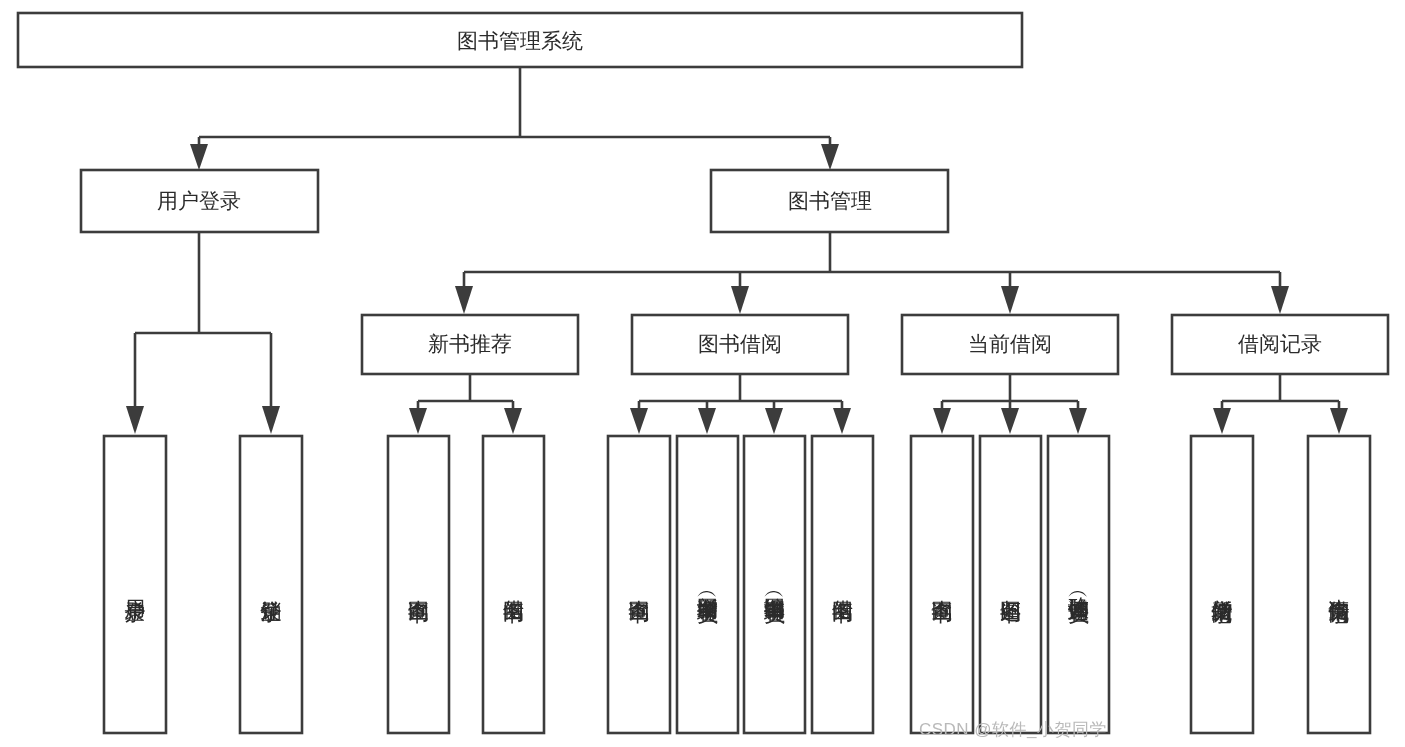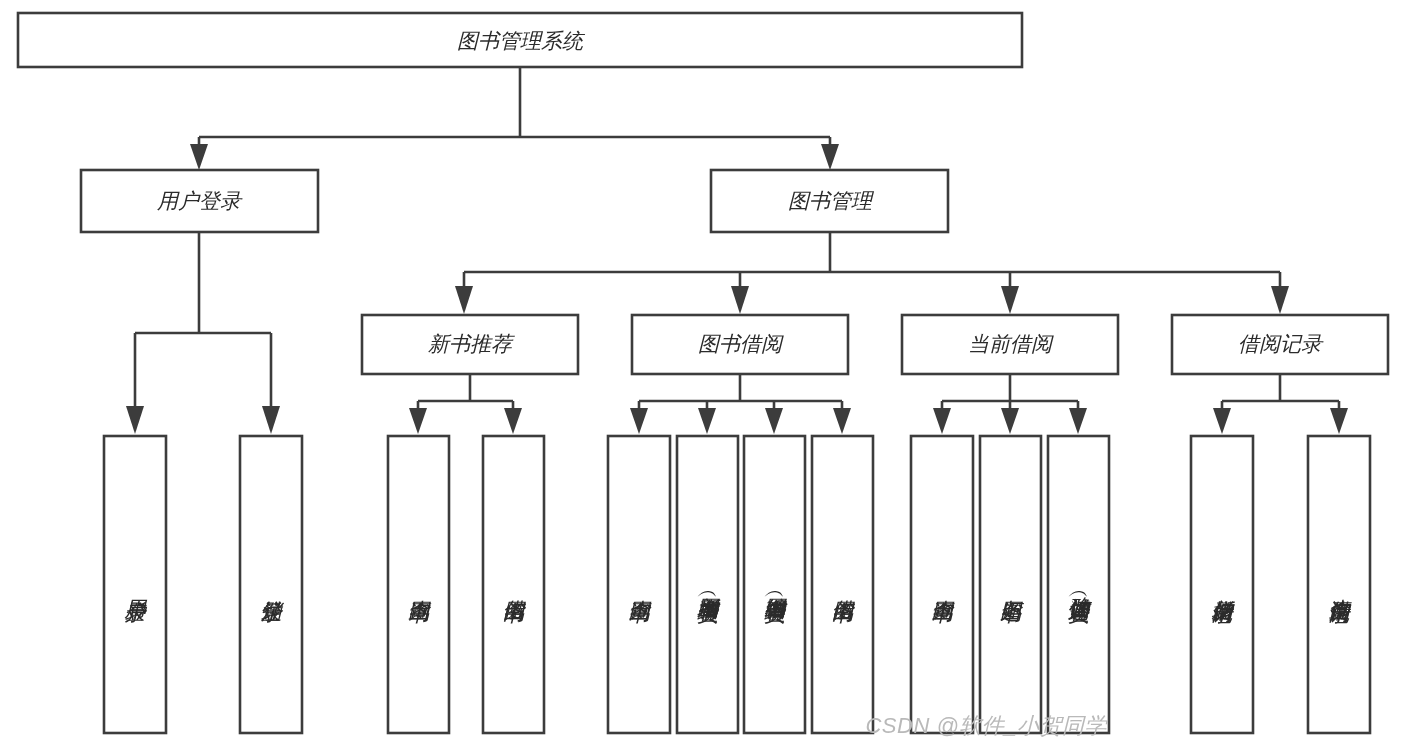--- a/index.html
+++ b/index.html
@@ -11,21 +11,20 @@
     width: 1405px;
     height: 747px;
     font-family: "Liberation Sans", "DejaVu Sans", sans-serif;
     overflow: hidden;
     position: relative;
   }
   #diagram-root {
     position: relative;
     width: 1117px;
     height: 747px;
-    font-style: italic;
   }
   svg.diagram-canvas {
     position: absolute;
     top: 0;
     left: 0;
     width: 1405px;
     height: 747px;
   }
   .node-box {
     fill: #ffffff;
@@ -62,21 +61,21 @@
     align-items: center;
     justify-content: center;
     white-space: nowrap;
     pointer-events: none;
   }
   .watermark {
     position: absolute;
     right: 10px;
     bottom: 6px;
     font-family: "Liberation Sans", "DejaVu Sans", sans-serif;
-    font-size: 22px;
+    font-size: 17px;
     color: #b9b9b9;
     white-space: nowrap;
     letter-spacing: 0.5px;
   }
 </style>
 </head>
 <body>
 
 <div id="diagram-root">
 

